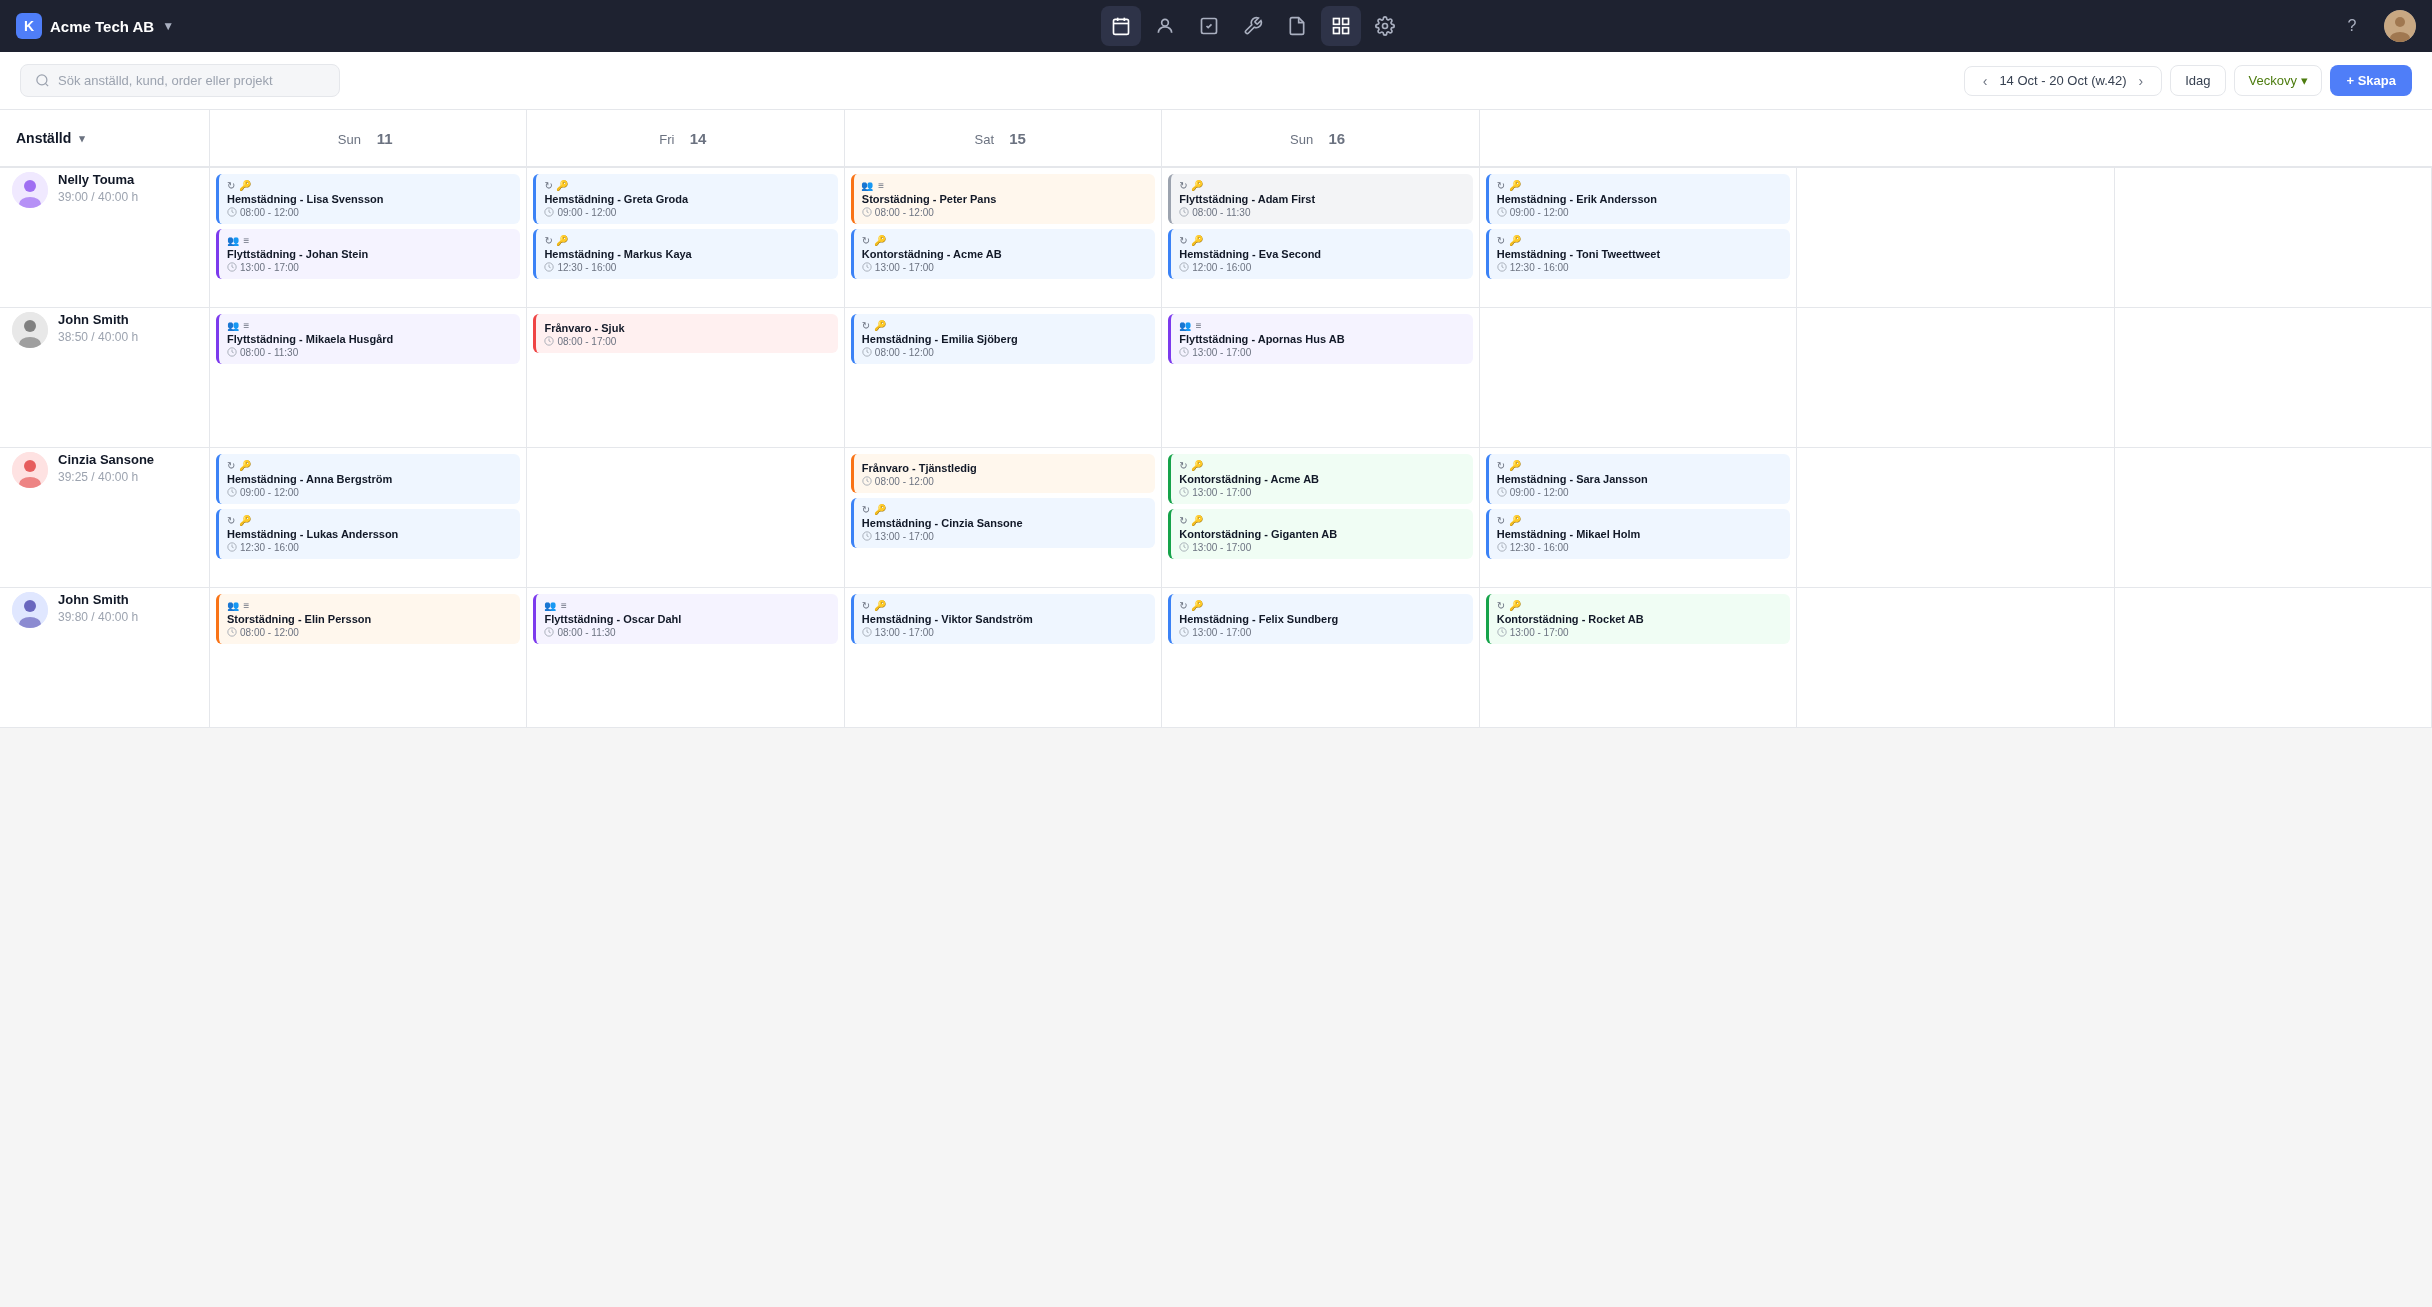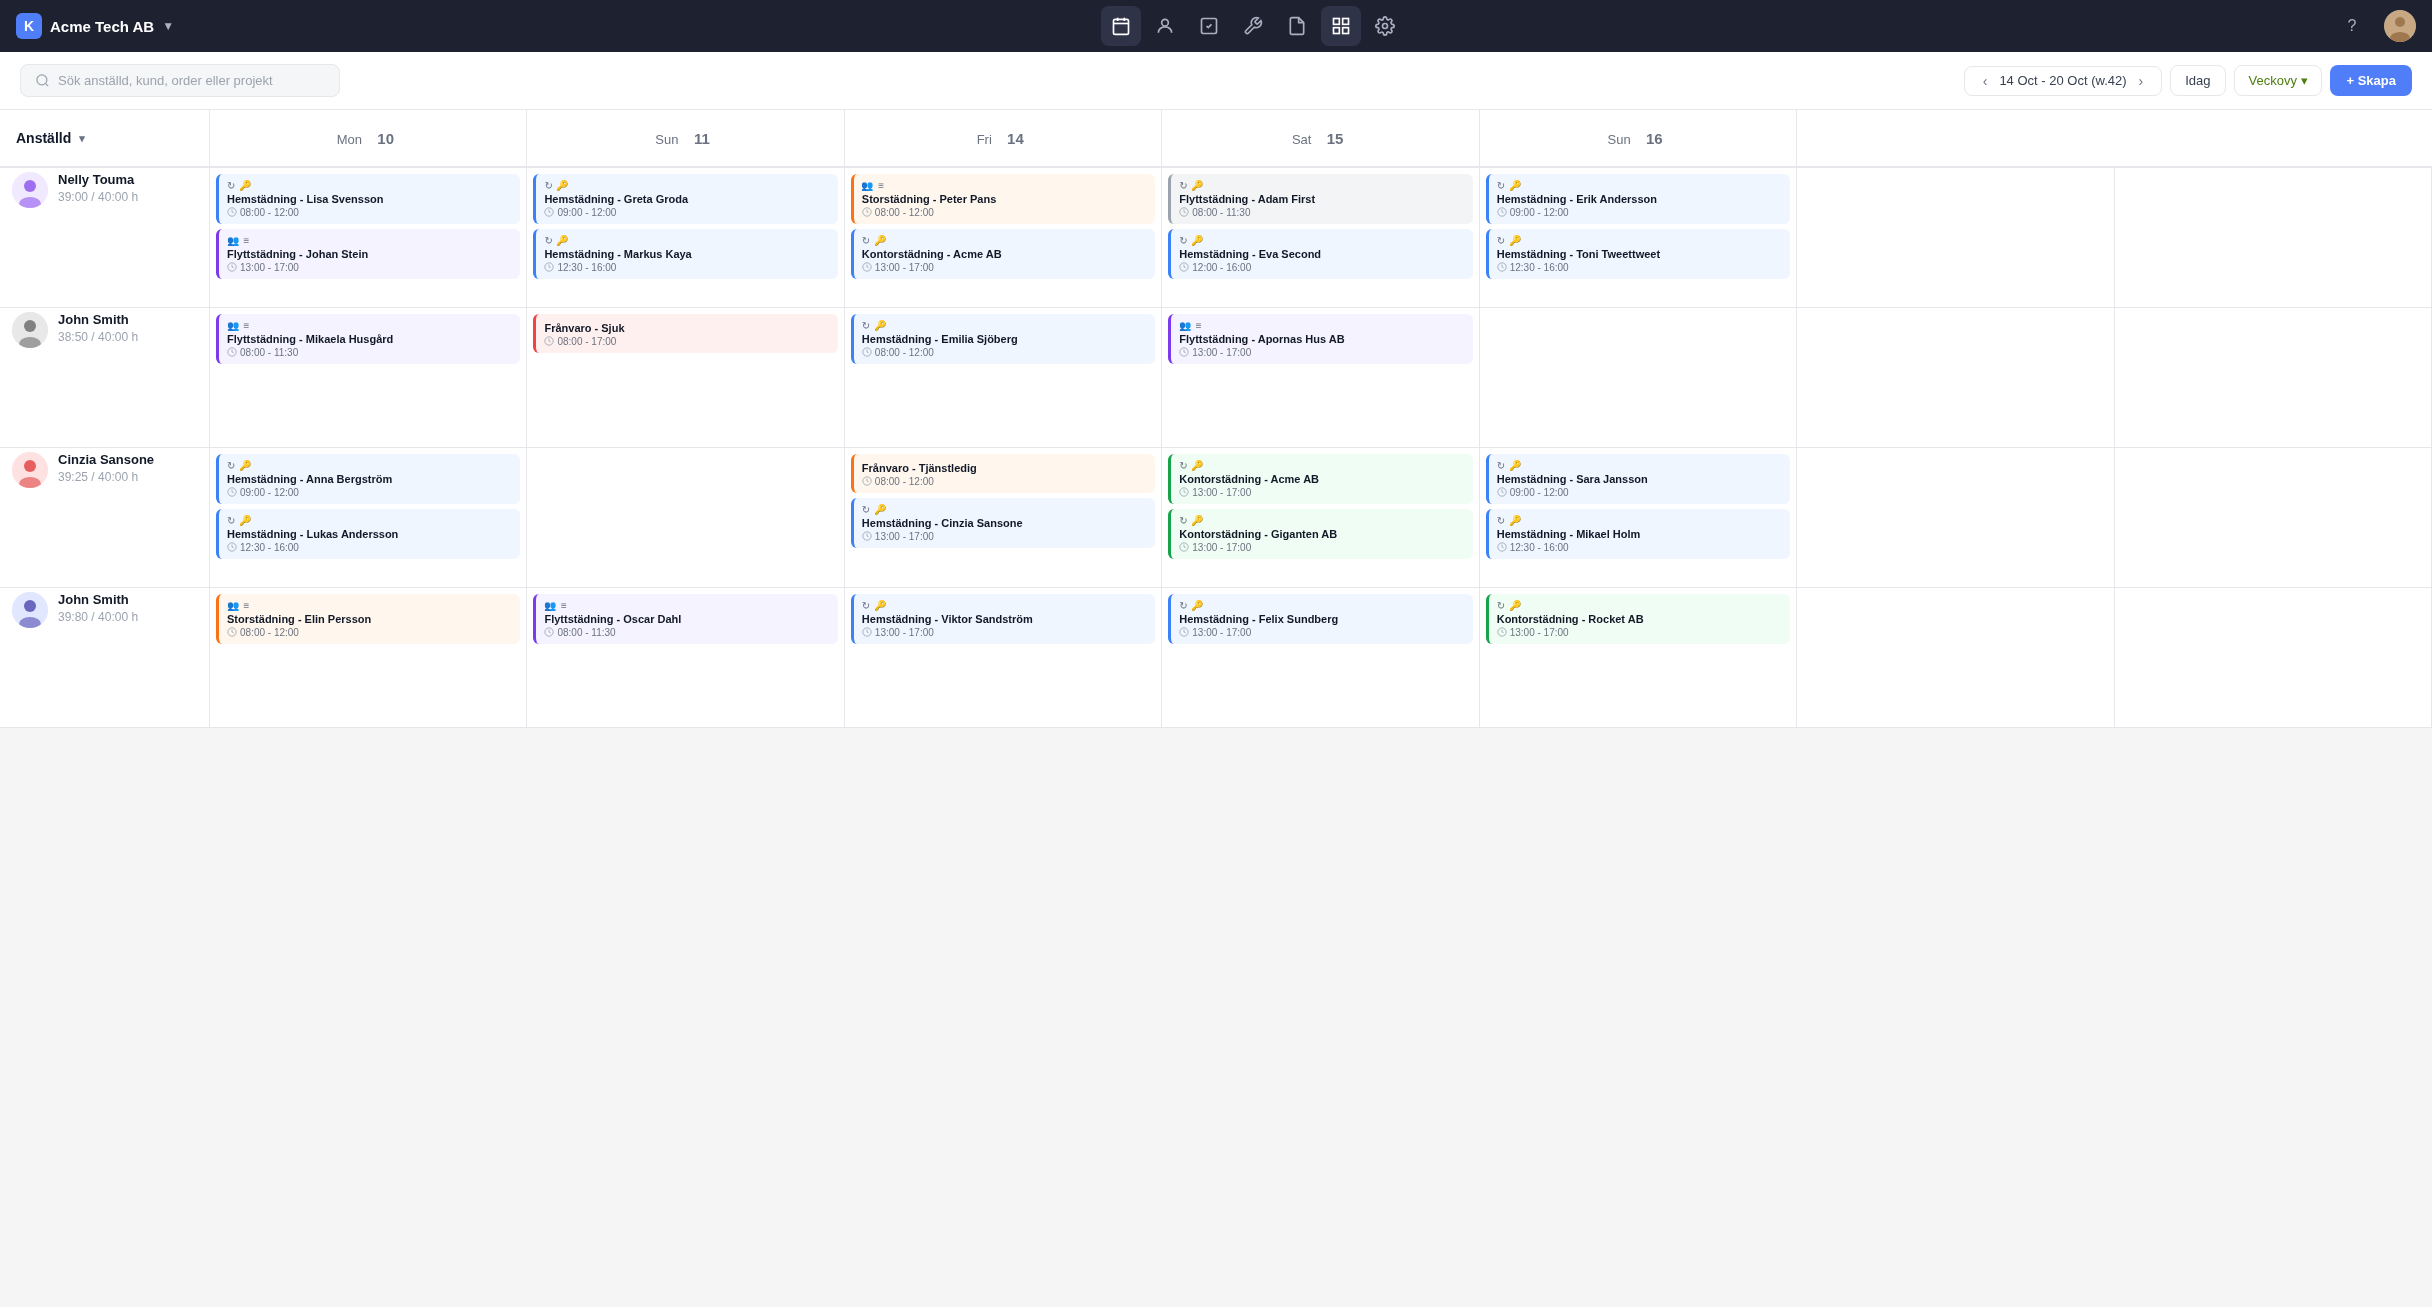--- a/index.html
+++ b/index.html
@@ -297,23 +297,20 @@
   </div>
 </div>
 
 <div class="calendar-container">
   <div class="calendar-header">
     <div class="anstlld-header cal-header-cell">
       <span>Anställd</span>
       <span style="margin-left:4px;font-size:11px;color:#6b7280;">▾</span>
     </div>
     <div class="cal-header-cell">
-      <span class="day-name">Mon </span><span class="day-num">10</span>
-    </div>
-    <div class="cal-header-cell">
       <span class="day-name">Sun </span><span class="day-num">11</span>
     </div>
     <div class="cal-header-cell">
       <span class="day-name">Fri </span><span class="day-num">14</span>
     </div>
     <div class="cal-header-cell">
       <span class="day-name">Sat </span><span class="day-num">15</span>
     </div>
     <div class="cal-header-cell">
       <span class="day-name">Sun </span><span class="day-num">16</span>

